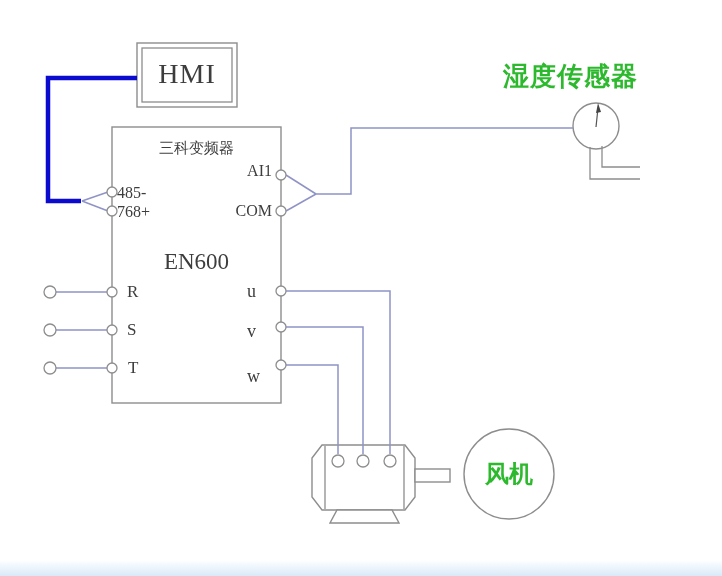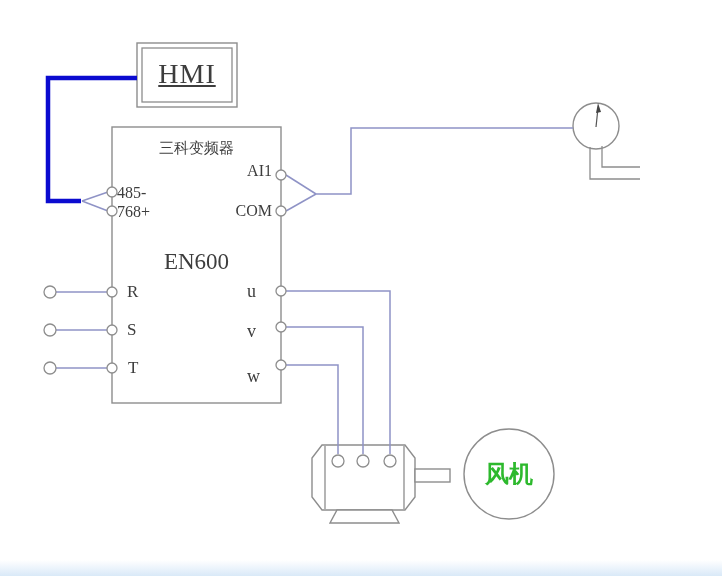--- a/index.html
+++ b/index.html
@@ -119,38 +119,39 @@
       <circle class="terminal" cx="363" cy="461" r="6"></circle>
       <circle class="terminal" cx="390" cy="461" r="6"></circle>
     </g>
 
     <g>
       <line class="needle" x1="596" y1="127" x2="598" y2="108"></line>
       <polygon class="needle-tip" points="596,113 598,103 601,112"></polygon>
     </g>
   </svg>
 
-  <div class="lbl lbl-center" style="left:137px;top:43px;width:100px;height:62px;font-size:28px;letter-spacing:1px;text-decoration:underline;">HMI</div>
+  <div class="lbl lbl-center" style="left:137px;top:43px;width:100px;height:62px;font-size:28px;letter-spacing:1px;">HMI</div>
 
   <div class="lbl" style="left:112px;top:141px;width:169px;text-align:center;font-size:15px;">三科变频器</div>
 
   <div class="lbl" style="left:112px;top:250px;width:169px;text-align:center;font-size:23px;">EN600</div>
 
   <div class="lbl" style="left:117px;top:185px;font-size:16px;">485-</div>
   <div class="lbl" style="left:117px;top:204px;font-size:16px;">768+</div>
 
   <div class="lbl" style="left:228px;top:163px;width:44px;text-align:right;font-size:16px;">AI1</div>
   <div class="lbl" style="left:228px;top:203px;width:44px;text-align:right;font-size:16px;">COM</div>
 
   <div class="lbl" style="left:127px;top:283px;font-size:17px;">R</div>
   <div class="lbl" style="left:127px;top:321px;font-size:17px;">S</div>
   <div class="lbl" style="left:128px;top:359px;font-size:17px;">T</div>
 
   <div class="lbl" style="left:247px;top:282px;font-size:18px;">u</div>
   <div class="lbl" style="left:247px;top:322px;font-size:18px;">v</div>
   <div class="lbl" style="left:247px;top:367px;font-size:18px;">w</div>
 
+  <div class="lbl green" style="left:503px;top:64px;font-size:26px;letter-spacing:1px;">湿度传感器</div>
 
 
   <div class="lbl green" style="left:464px;top:462px;width:90px;text-align:center;font-size:24px;">风机</div>
 
   <div class="bottom-band"></div>
 </div>
 
 </body></html>

